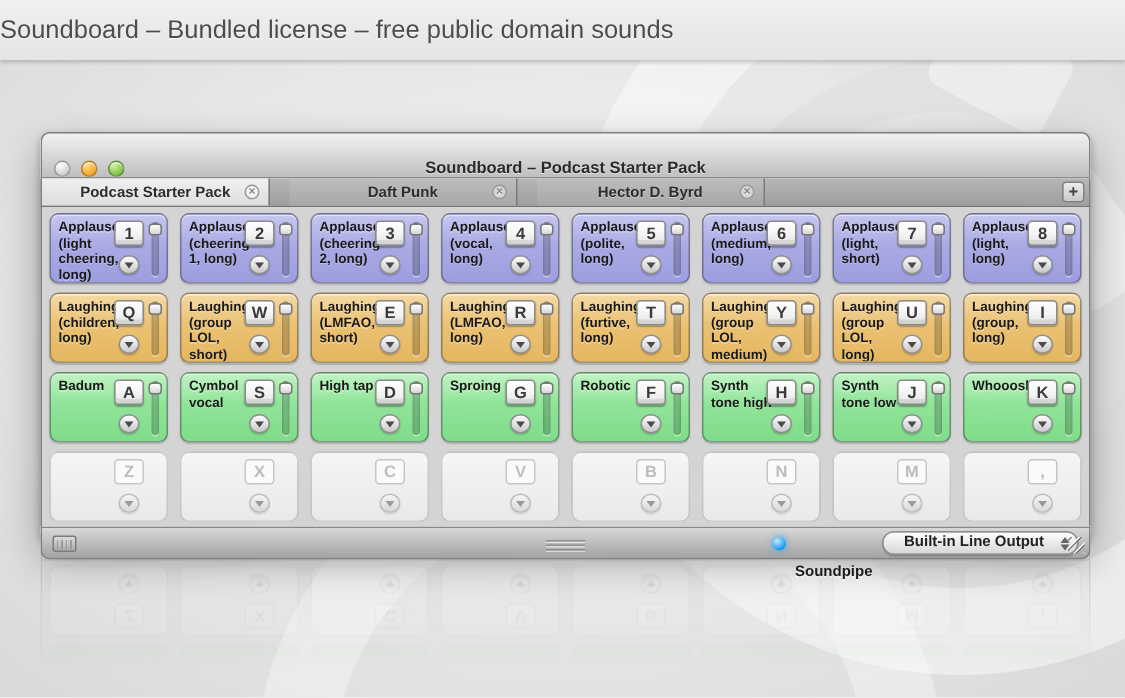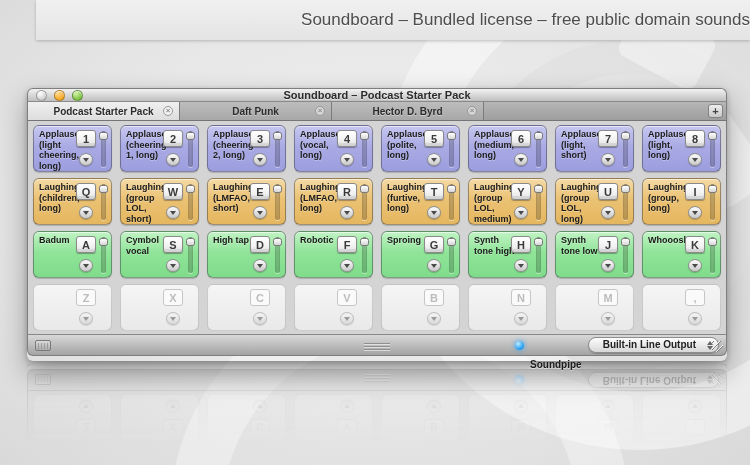--- a/index.html
+++ b/index.html
@@ -17,52 +17,52 @@
   .ring3 { width:460px; height:460px; border:52px solid rgba(255,255,255,0.35); left:170px; bottom:-280px; }
   .tooth { position:absolute; width:86px; height:58px; background:rgba(255,255,255,0.4); border-radius:10px; pointer-events:none; }
   .t1 { right:40px; top:18px; transform:rotate(28deg); }
   .t2 { right:190px; top:-22px; transform:rotate(8deg); }
   .t3 { right:-18px; top:130px; transform:rotate(55deg); }
 
   .page-header {
     position:absolute; top:0; left:0; right:0; height:40px;
     background:linear-gradient(#f0f0f0, #e4e4e4);
     box-shadow:0 1px 3px rgba(0,0,0,0.22);
-    display:flex; align-items:center; justify-content:flex-end;margin-left:36px;
+    display:flex; align-items:center; justify-content:flex-start;
   }
   .page-title { font-size:17px; color:#4d4d4d; text-shadow:0 1px 0 rgba(255,255,255,0.8); }
 
   
   .window {
     position:absolute; left:27px; top:88px; width:700px; height:273px;
     border-radius:6px;
     box-shadow:0 12px 28px rgba(0,0,0,0.32), 0 2px 6px rgba(0,0,0,0.25);
     -webkit-box-reflect: below 3px linear-gradient(transparent 70%, rgba(0,0,0,0.30));
   }
   .titlebar {
-    height:14px; border:1px solid #7e7e7e; border-bottom-color:#8a8a8a;
+    height:31px; border:1px solid #7e7e7e; border-bottom-color:#8a8a8a;
     border-radius:6px 6px 0 0;
     background:linear-gradient(#f2f2f2, #bfbfbf);
-    display:flex; align-items:center; position:relative;
+    display:flex; align-items:flex-end; position:relative;
   }
   .lights { display:flex; gap:7px; margin-left:8px; }
   .light { width:11px; height:11px; border-radius:50%; border:1px solid rgba(0,0,0,0.28); box-shadow:inset 0 1px 1px rgba(255,255,255,0.8); }
   .light.close { background:radial-gradient(circle at 35% 30%, #ffffff, #cfcfcf 70%); }
   .light.min   { background:radial-gradient(circle at 35% 30%, #ffd98a, #f5a623 70%); }
   .light.zoom  { background:radial-gradient(circle at 35% 30%, #d2f3a0, #7ac142 70%); }
   .win-title {
     position:absolute; left:0; right:0; text-align:center;
     font-size:11px; font-weight:bold; color:#2b2b2b; text-shadow:0 1px 0 rgba(255,255,255,0.6);
   }
 
   .tabbar {
     height:19px; border-left:1px solid #7e7e7e; border-right:1px solid #7e7e7e;
     background:linear-gradient(#b6b6b6, #9e9e9e);
     border-bottom:1px solid #757575;
-    display:flex; position:relative;
+    display:flex; position:relative;gap:13px;
   }
   .tab {
     width:152px; position:relative; display:flex; align-items:center; justify-content:center;
     font-size:10px; font-weight:bold; color:#2c2c2c; text-shadow:0 1px 0 rgba(255,255,255,0.4);
     background:linear-gradient(#bdbdbd, #a7a7a7);
     border-right:1px solid #7b7b7b; cursor:default;
   }
   .tab.active { background:linear-gradient(#f0f0f0, #dddddd); }
   .tabclose {
     position:absolute; right:6px; top:4px; width:10px; height:10px; border-radius:50%;
@@ -399,33 +399,33 @@
     <span class="keycap">D</span>
     <span class="dd">
             <i></i>
           </span>
     <span class="slider">
             <i class="thumb"></i>
           </span>
   </div>
 
   <div class="cell">
+    <span class="lbl">Sproing</span>
+    <span class="keycap">G</span>
+    <span class="dd">
+            <i></i>
+          </span>
+    <span class="slider">
+            <i class="thumb"></i>
+          </span>
+  </div>
+
+  <div class="cell">
     <span class="lbl">Robotic</span>
     <span class="keycap">F</span>
-    <span class="dd">
-            <i></i>
-          </span>
-    <span class="slider">
-            <i class="thumb"></i>
-          </span>
-  </div>
-
-  <div class="cell">
-    <span class="lbl">Sproing</span>
-    <span class="keycap">G</span>
     <span class="dd">
             <i></i>
           </span>
     <span class="slider">
             <i class="thumb"></i>
           </span>
   </div>
 
   <div class="cell">
     <span class="lbl">Synth tone high</span>

